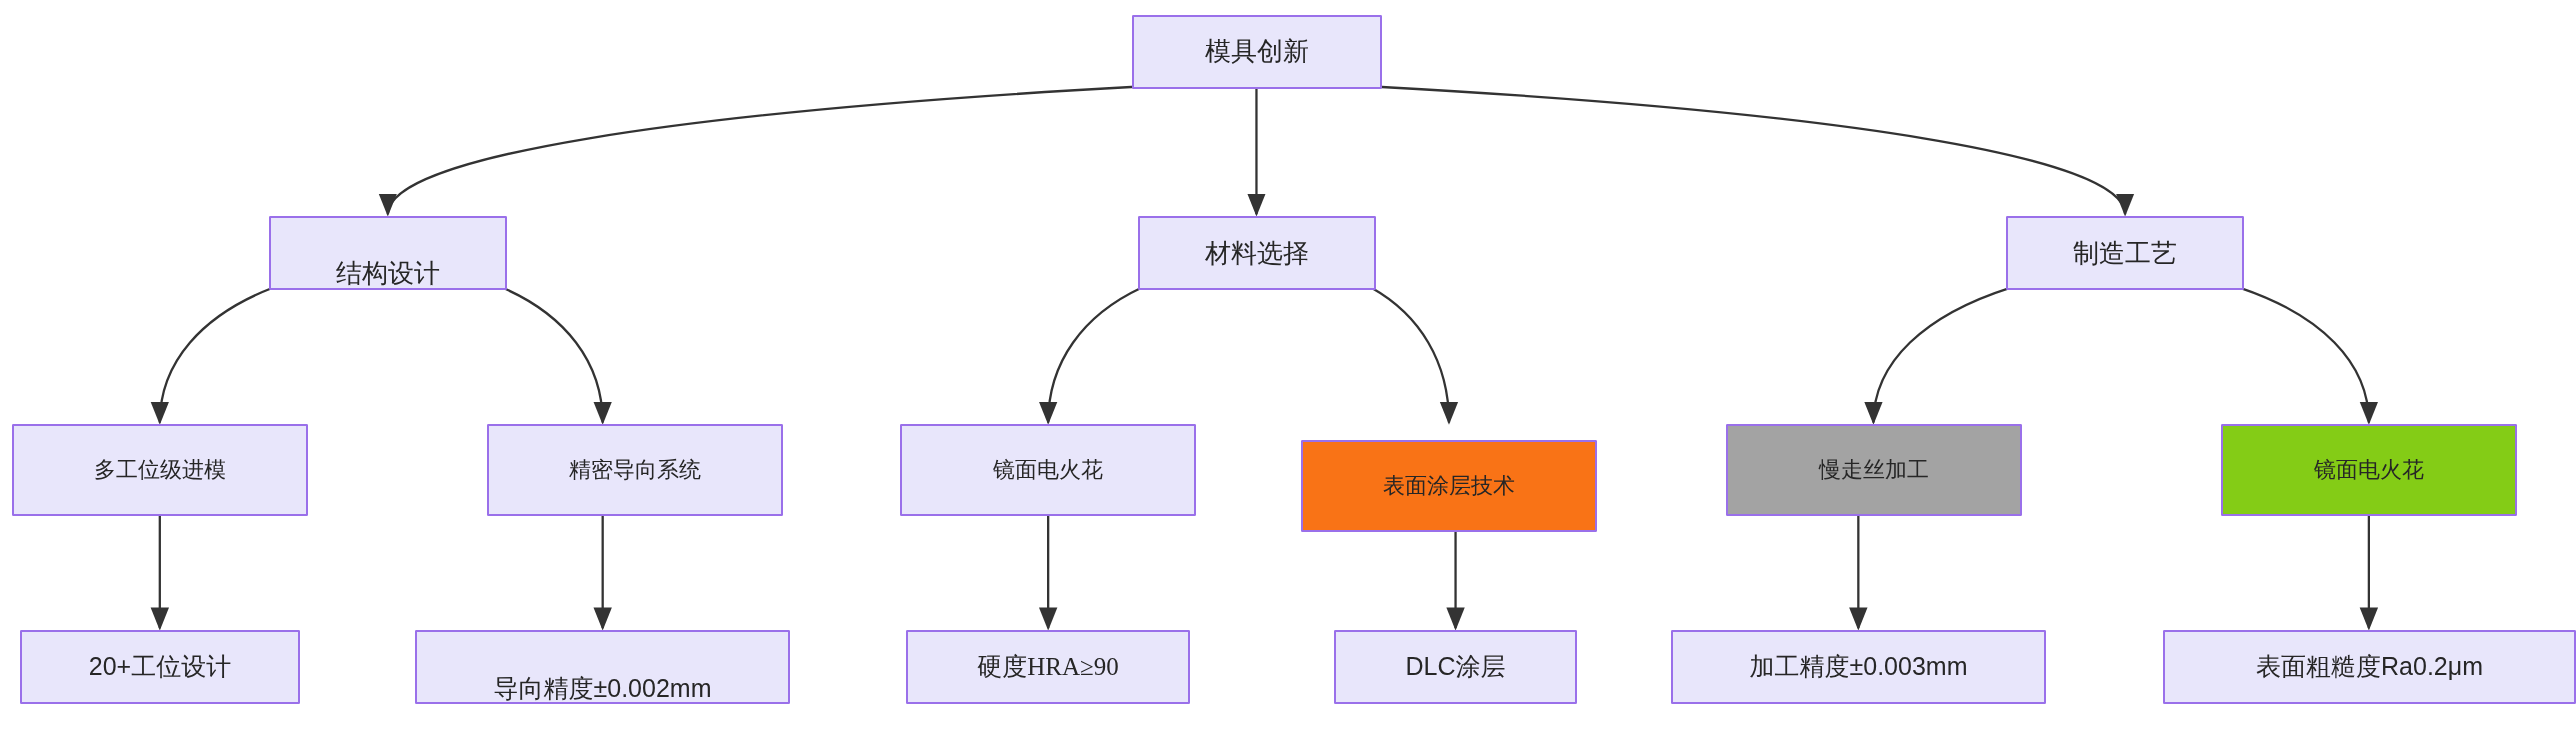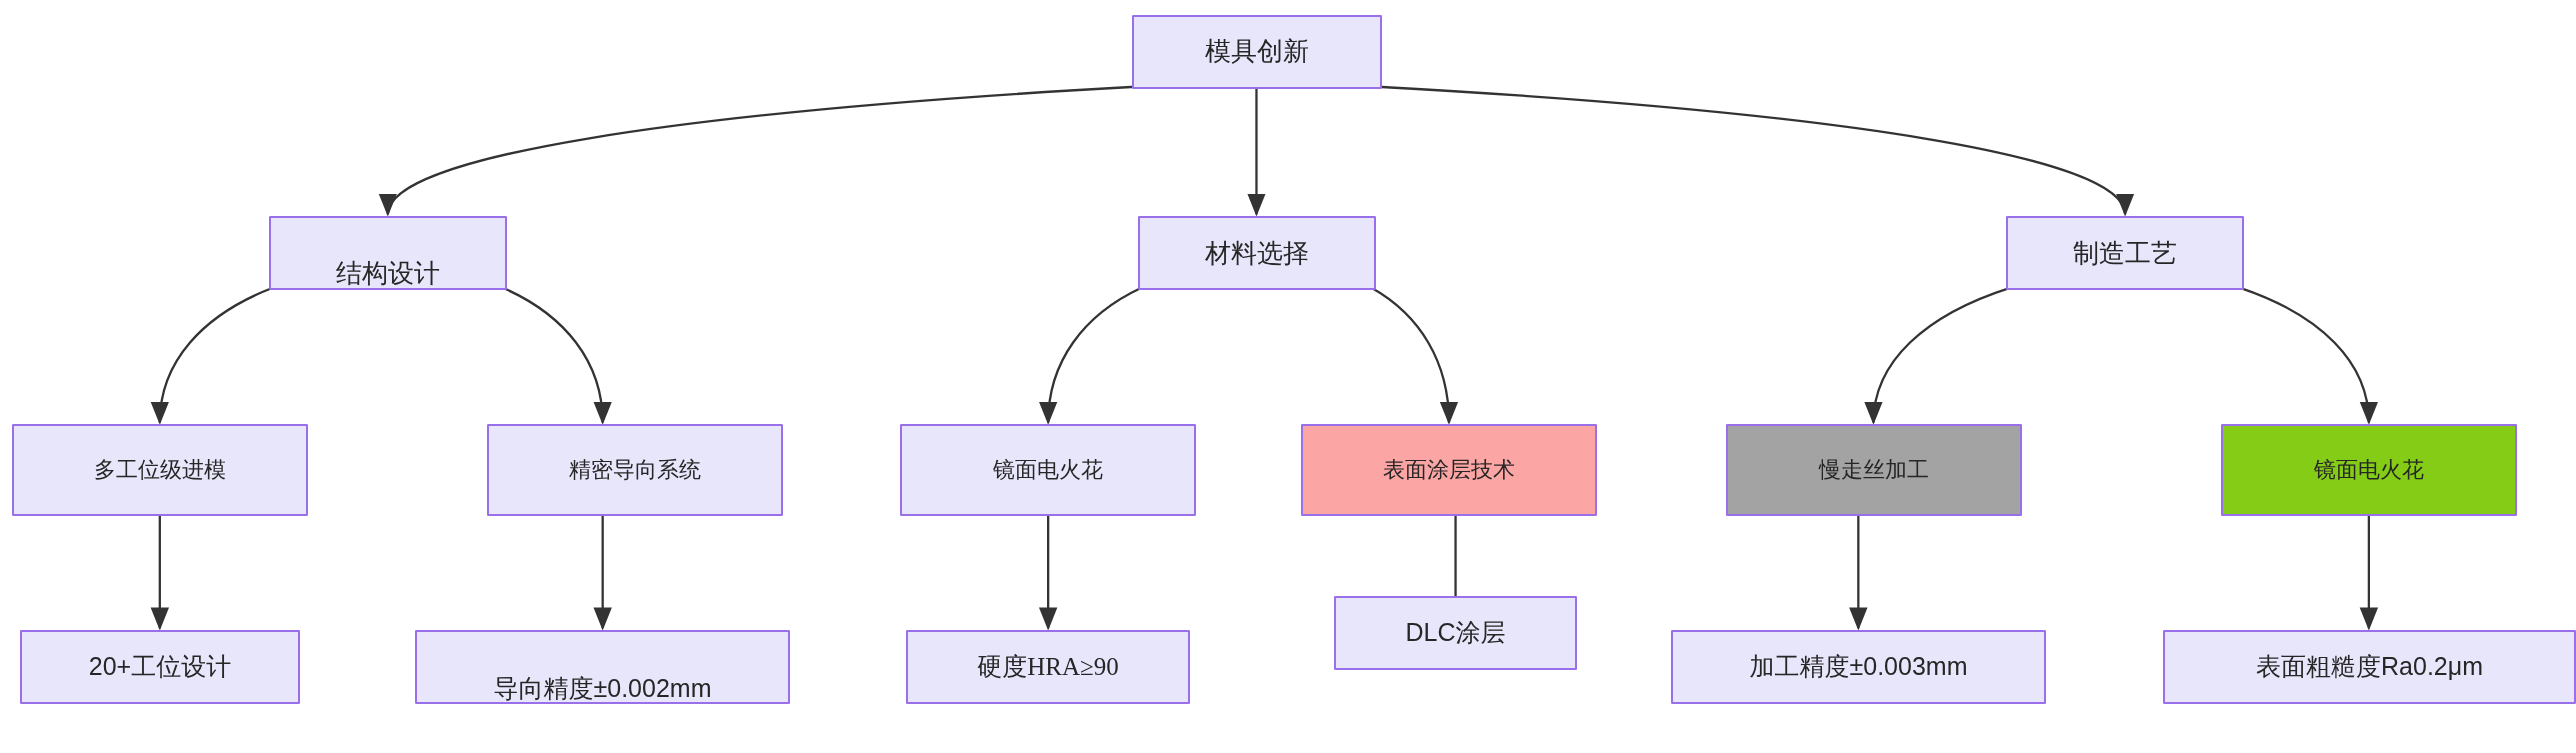--- a/index.html
+++ b/index.html
@@ -88,39 +88,39 @@
       </div>
       <div class="node lvl2" style="left: 12px; top: 424px; width: 296px; height: 92px; background: rgb(232, 230, 251); border-color: rgb(154, 112, 234); color: rgb(38, 38, 38);">
         <span class="node-label">多工位级进模</span>
       </div>
       <div class="node lvl2" style="left: 455px; top: 424px; width: 296px; height: 92px; background: rgb(232, 230, 251); border-color: rgb(154, 112, 234); color: rgb(38, 38, 38); margin-left: 32px;">
         <span class="node-label">精密导向系统</span>
       </div>
       <div class="node lvl2" style="left: 900px; top: 424px; width: 296px; height: 92px; background: rgb(232, 230, 251); border-color: rgb(154, 112, 234); color: rgb(38, 38, 38);">
         <span class="node-label">镜面电火花</span>
       </div>
-      <div class="node lvl2" style="left: 1301px; top: 424px; width: 296px; height: 92px; background: #fca5a5; border-color: rgb(154, 112, 234); color: rgb(38, 38, 38);">
+      <div class="node lvl2" style="left: 1301px; top: 440px; width: 296px; height: 92px; background: #f97316; border-color: rgb(154, 112, 234); color: rgb(38, 38, 38);">
         <span class="node-label">表面涂层技术</span>
       </div>
       <div class="node lvl2" style="left: 1726px; top: 424px; width: 296px; height: 92px; background: #a3a3a3; border-color: rgb(154, 112, 234); color: rgb(38, 38, 38);">
         <span class="node-label">慢走丝加工</span>
       </div>
       <div class="node lvl2" style="left: 2221px; top: 424px; width: 296px; height: 92px; background: #84cc16; border-color: rgb(154, 112, 234); color: rgb(38, 38, 38);">
         <span class="node-label">镜面电火花</span>
       </div>
       <div class="node lvl3" style="left: 20px; top: 630px; width: 280px; height: 74px; background: rgb(232, 230, 251); border-color: rgb(154, 112, 234); color: rgb(38, 38, 38);">
         <span class="node-label">20+工位设计</span>
       </div>
       <div class="node lvl3" style="left: 415px; top: 630px; width: 375px; height: 74px; background: rgb(232, 230, 251); border-color: rgb(154, 112, 234); color: rgb(38, 38, 38); align-items: flex-end;">
         <span class="node-label">导向精度±0.002mm</span>
       </div>
       <div class="node lvl3" style="left: 906px; top: 630px; width: 284px; height: 74px; background: rgb(232, 230, 251); border-color: rgb(154, 112, 234); color: rgb(38, 38, 38); font-family: Liberation Serif, serif;">
         <span class="node-label">硬度HRA≥90</span>
       </div>
-      <div class="node lvl3" style="left: 1334px; top: 596px; width: 243px; height: 74px; background: rgb(232, 230, 251); border-color: rgb(154, 112, 234); color: rgb(38, 38, 38);">
+      <div class="node lvl3" style="left: 1334px; top: 630px; width: 243px; height: 74px; background: rgb(232, 230, 251); border-color: rgb(154, 112, 234); color: rgb(38, 38, 38);">
         <span class="node-label">DLC涂层</span>
       </div>
       <div class="node lvl3" style="left: 1671px; top: 630px; width: 375px; height: 74px; background: rgb(232, 230, 251); border-color: rgb(154, 112, 234); color: rgb(38, 38, 38);">
         <span class="node-label">加工精度±0.003mm</span>
       </div>
       <div class="node lvl3" style="left: 2163px; top: 630px; width: 413px; height: 74px; background: rgb(232, 230, 251); border-color: rgb(154, 112, 234); color: rgb(38, 38, 38);">
         <span class="node-label">表面粗糙度Ra0.2μm</span>
       </div>
     </div>
 </div>

